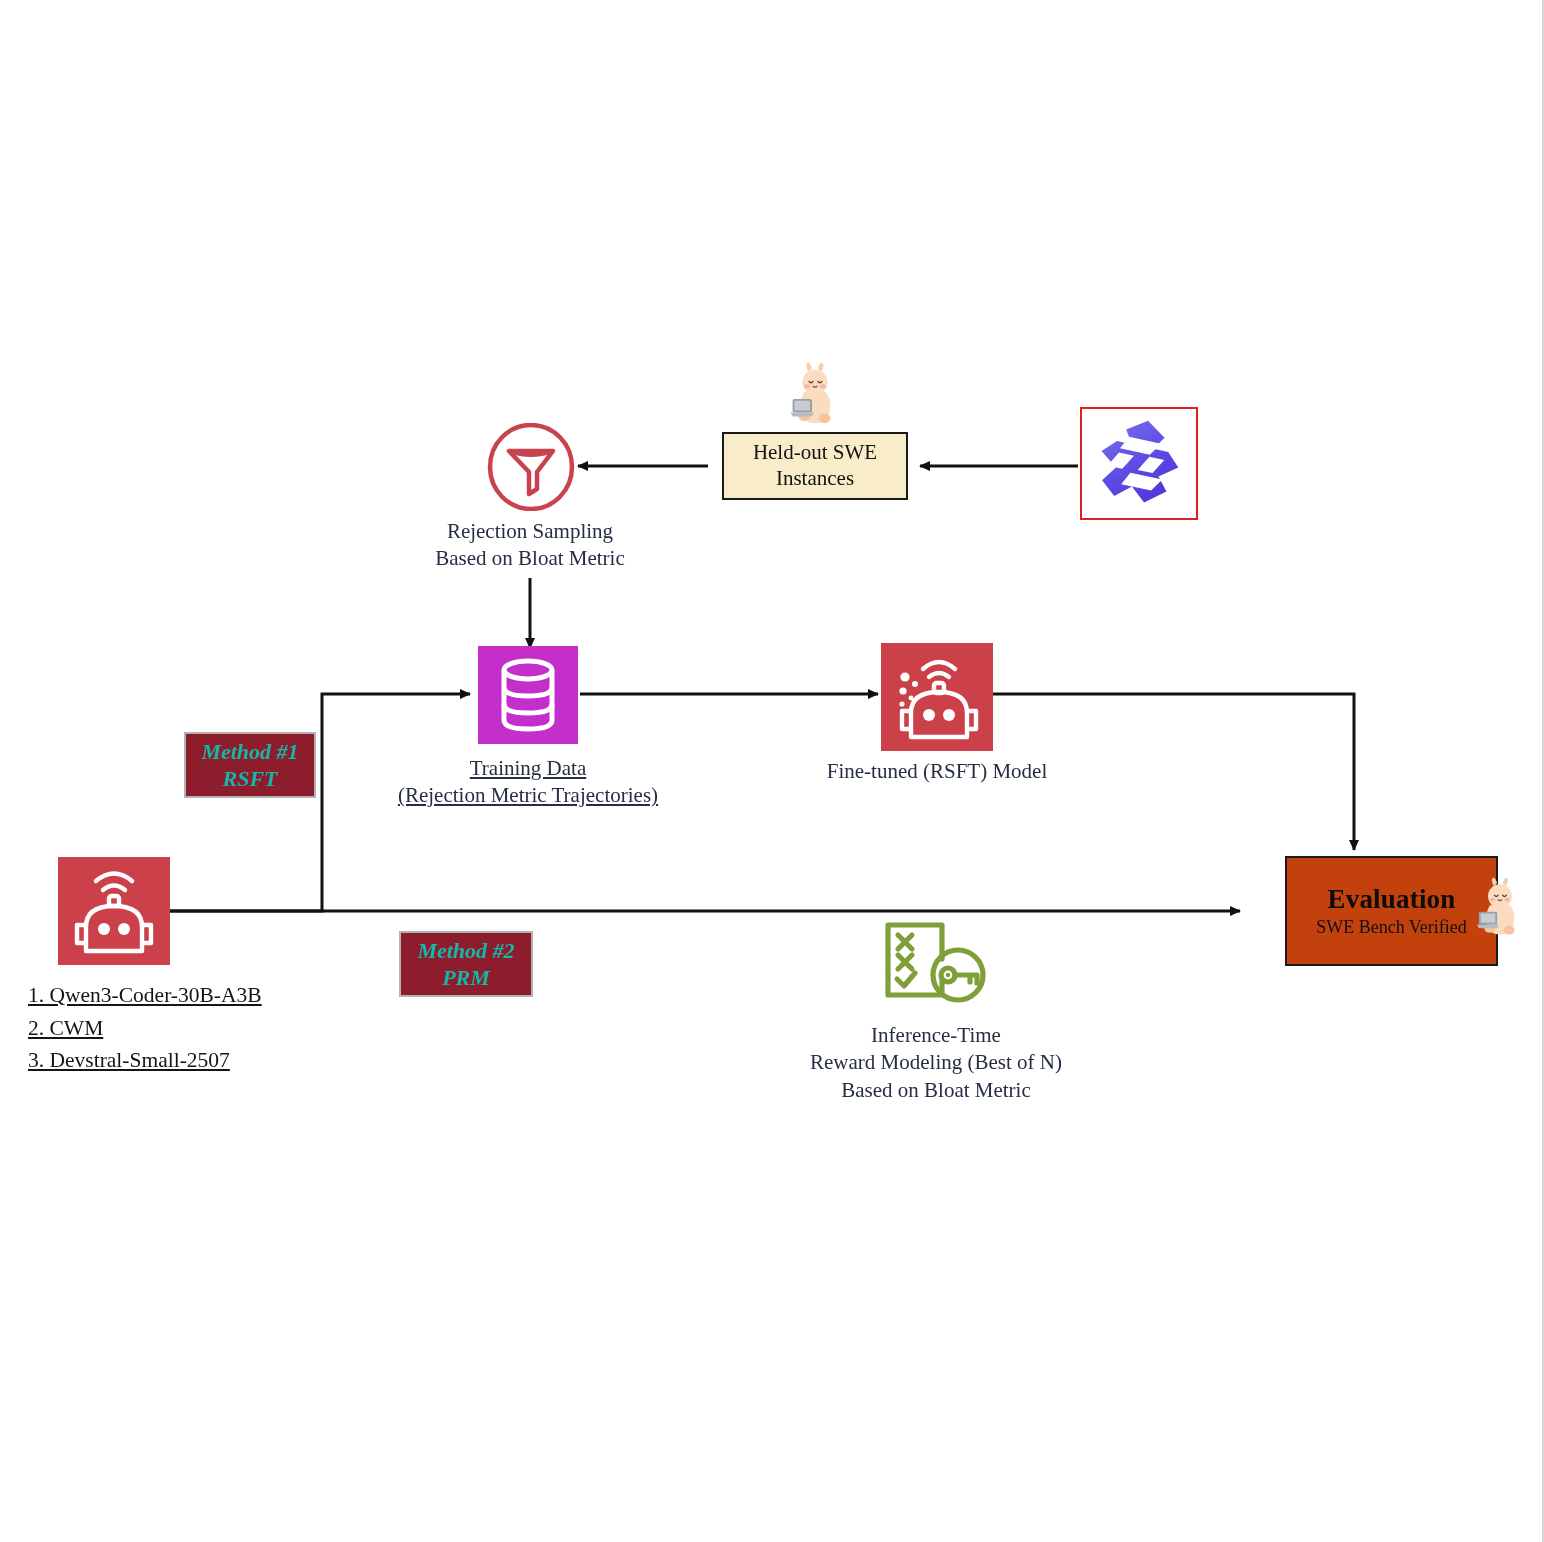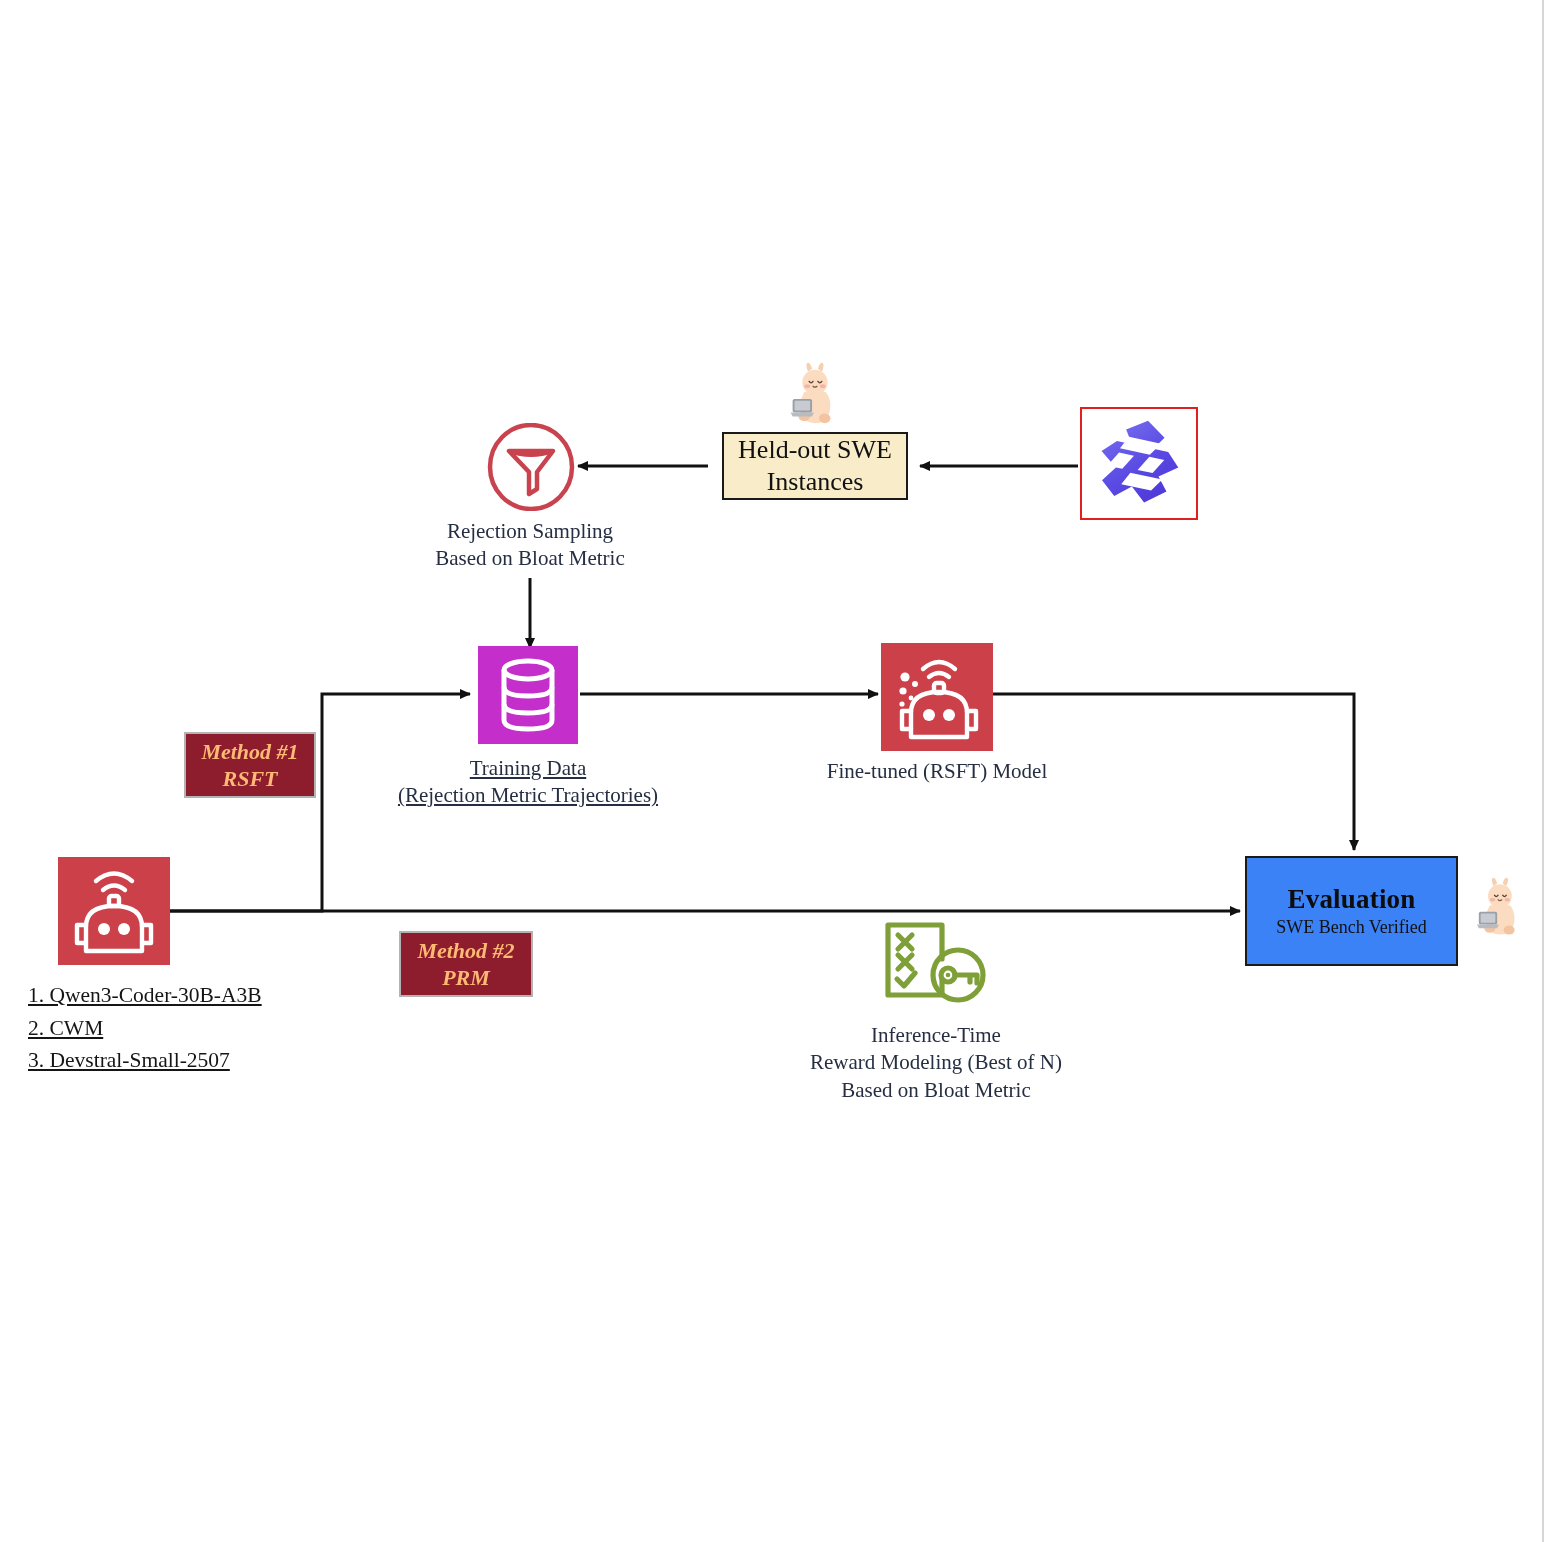--- a/index.html
+++ b/index.html
@@ -40,42 +40,43 @@
     display: flex;
     flex-direction: column;
     align-items: center;
     justify-content: center;
     border: 2px solid #1a1a1a;
     text-align: center;
     line-height: 1.22;
   }
   .held-out {
     background: #f8ecc9;
-    font-size: 26px;
+    font-size: 21px;
     color: #111111;
   }
   .evaluation {
-    background: #3b82f6;
+    background: #c2410c;
+    margin-left: 40px;
   }
   .evaluation .eval-title {
     font-size: 27px;
     font-weight: bold;
     color: #0d0d0d;
     letter-spacing: .2px;
   }
   .evaluation .eval-sub {
     font-size: 18px;
     color: #111111;
     margin-top: 2px;
   }
   
   .method {
     background: #8d1c2d;
     border: 2px solid #b3b3b3;
-    color: #fdba74;
+    color: #14b8a6;
     font-weight: bold;
     font-style: italic;
     font-size: 22px;
     display: flex;
     flex-direction: column;
     align-items: center;
     justify-content: center;
     line-height: 1.25;
     text-align: center;
   }

